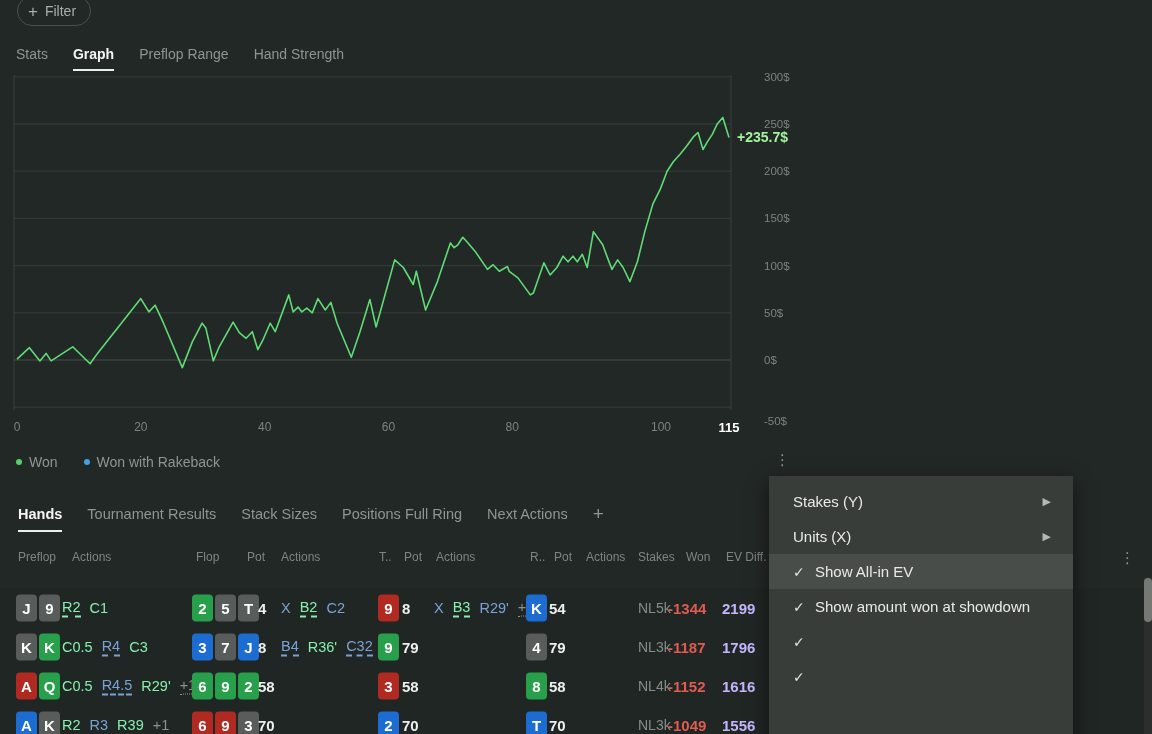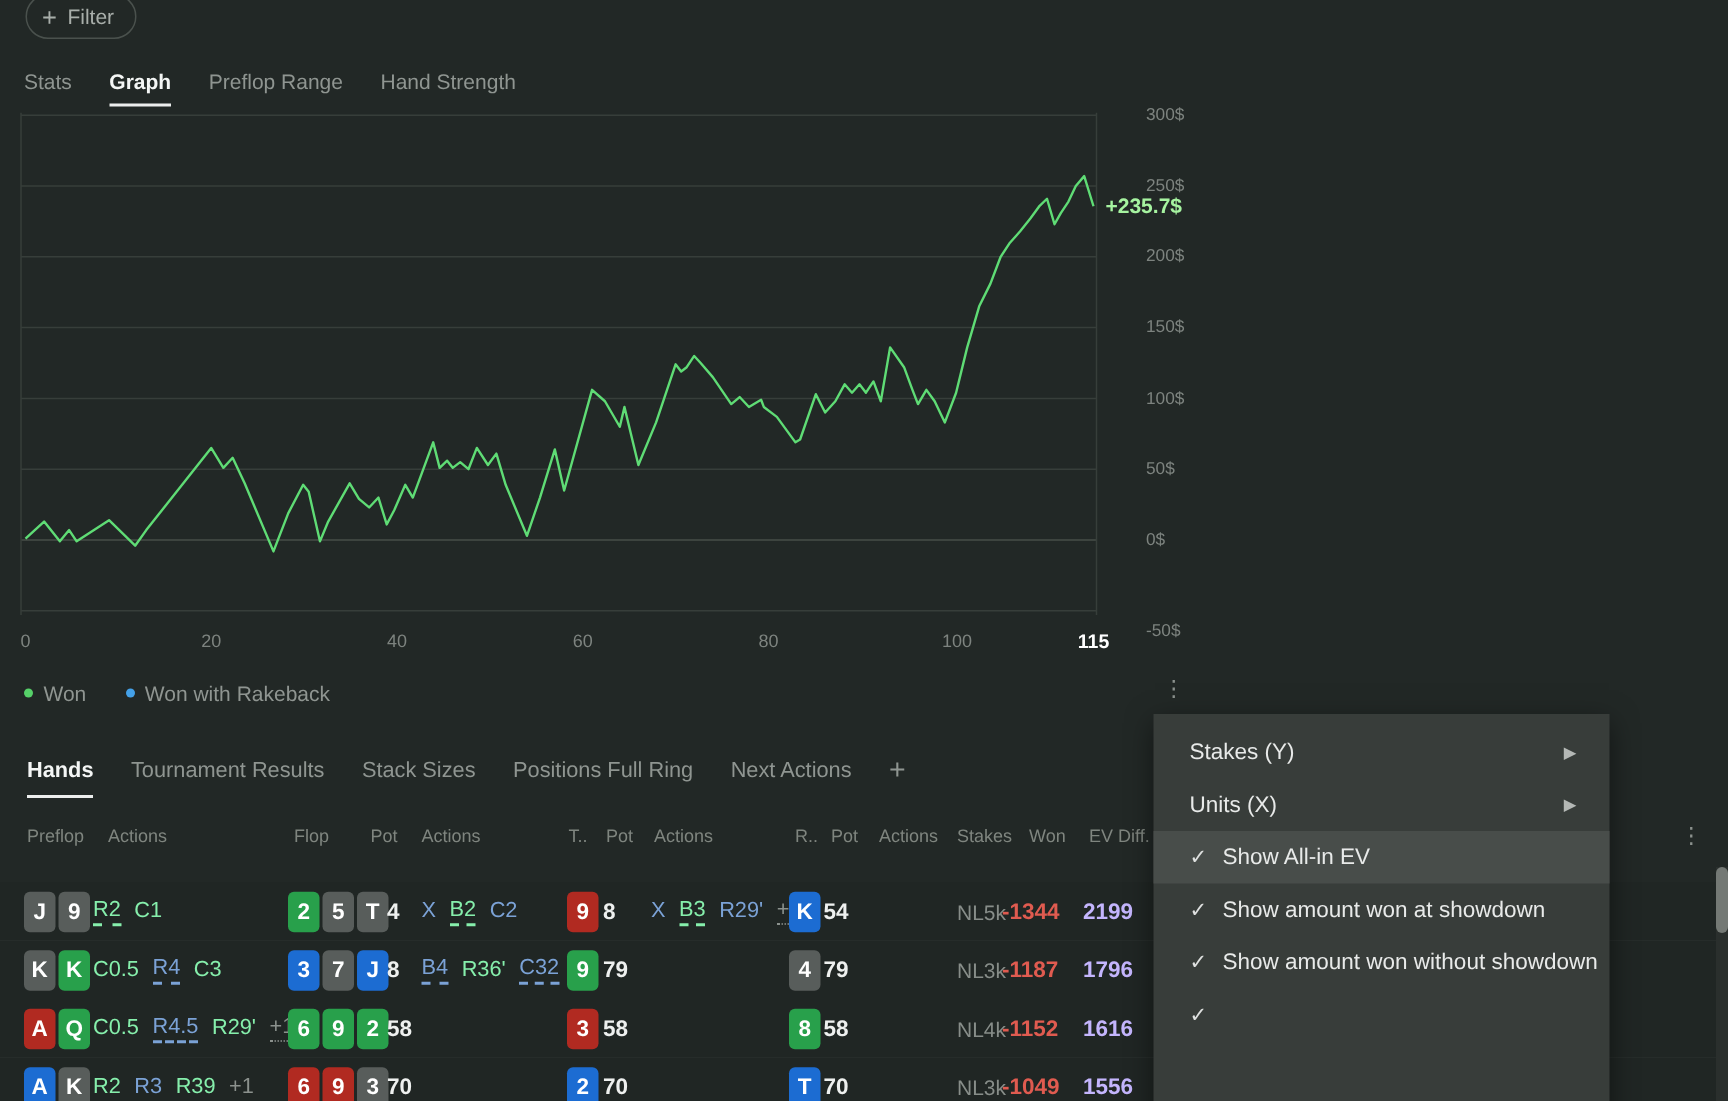--- a/index.html
+++ b/index.html
@@ -108,21 +108,21 @@
     <div class="ylab" style="top: 312.8px;">50$</div>
     <div class="ylab" style="top: 360px;">0$</div>
     <div class="ylab" style="top: 421px;">-50$</div>
   </div>
 <div id="x-labels">
     <div class="xlab" style="left: 17px;">0</div>
     <div class="xlab" style="left: 140.826px;">20</div>
     <div class="xlab" style="left: 264.652px;">40</div>
     <div class="xlab" style="left: 388.478px;">60</div>
     <div class="xlab" style="left: 512.304px;">80</div>
-    <div class="xlab" style="left: 638px;">100</div>
+    <div class="xlab" style="left: 661px;">100</div>
     <div class="xlab current" style="left: 729px;">115</div>
   </div>
 <div class="final-label">+235.7$</div>
 <div class="legend" id="legend">
     <div class="item">
       <span class="dot" style="background: rgb(86, 209, 105);"></span>
       <span>Won</span>
     </div>
     <div class="item">
       <span class="dot" style="background: rgb(68, 161, 232);"></span>
@@ -306,18 +306,17 @@
     <div class="menu-item checked highlight">
       <span class="check">✓</span>
       <span class="lbl">Show All-in EV</span>
     </div>
     <div class="menu-item checked">
       <span class="check">✓</span>
       <span class="lbl">Show amount won at showdown</span>
     </div>
     <div class="menu-item checked">
       <span class="check">✓</span>
-      <span class="lbl">Show amount won without showdown</span>
     </div>
     <div class="menu-item checked">
       <span class="check">✓</span>
     </div>
   </div>
 
 </body></html>

